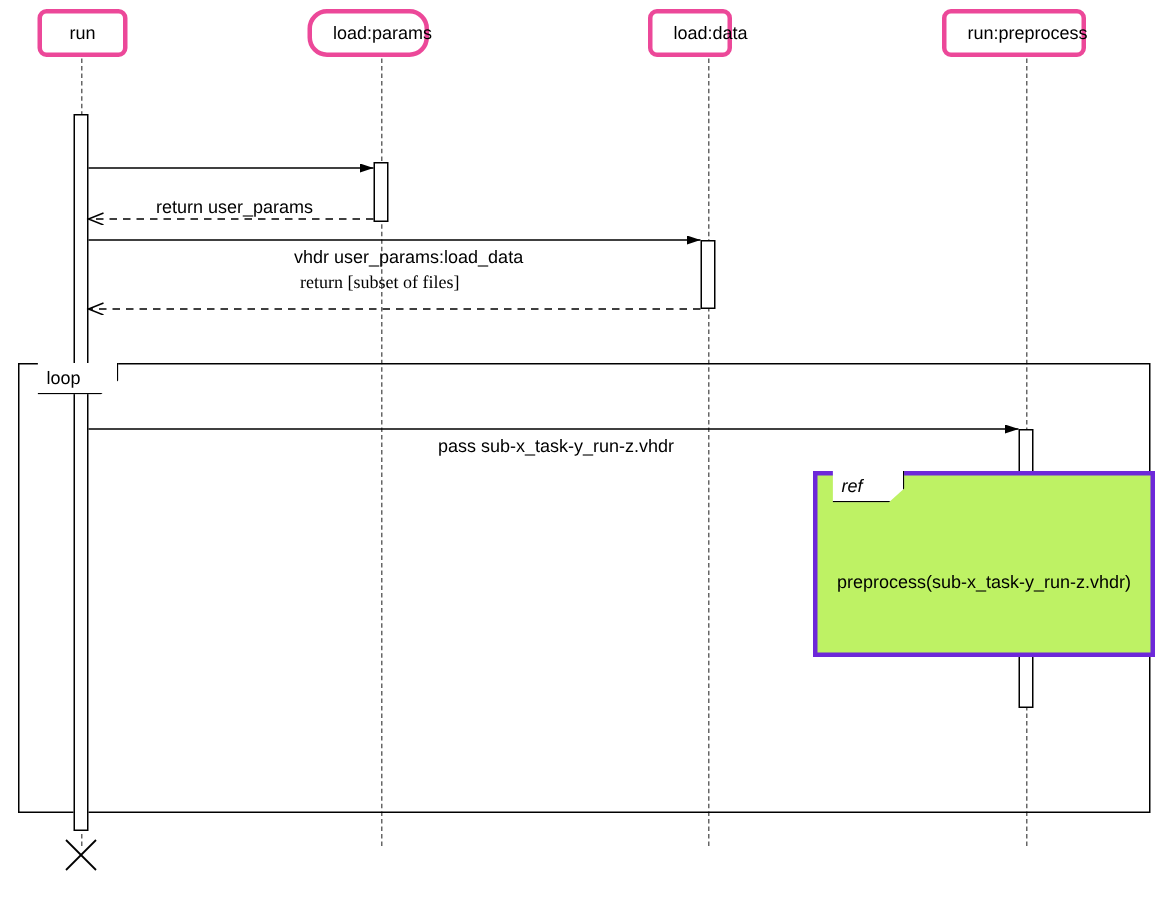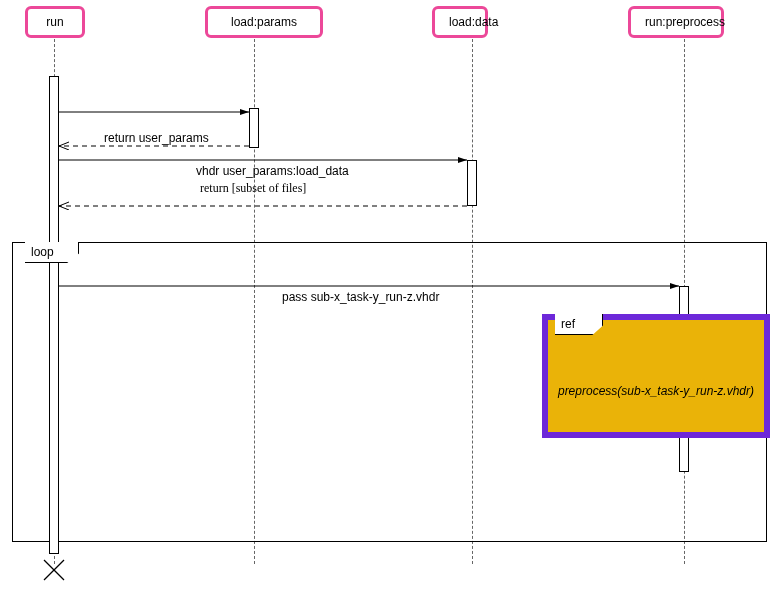--- a/index.html
+++ b/index.html
@@ -42,24 +42,23 @@
     z-index: 6;
   }
   .loop-box {
     position: absolute;
     border: 1px solid #000;
     background: transparent;
     z-index: 2;
   }
   .ref-box {
     position: absolute;
-    border: 6px solid #6d28d9;
-    background: #eab308;
+    border: 3px solid #6d28d9;
+    background: #bef264;
     z-index: 5;
-    font-style: italic;
   }
   .frag-label {
     position: absolute;
     border: 1px solid #000;
     border-top: none;
     border-left: none;
     background: #fff;
     padding: 3px 10px 3px 6px;
     font-size: 12px;
     z-index: 6;
@@ -78,21 +77,21 @@
     width: 781px; height: 599px;
     z-index: 4;
     pointer-events: none;
   }
 </style>
 </head>
 <body>
 
 <div class="participant" style="left:25px; top:6px; width:60px;">run</div>
 
-<div class="participant" style="left:205px; top:6px; width:118px;">load:params</div>
+<div class="participant" style="left:205px; top:6px; width:81px;border-radius:13px;">load:params</div>
 
 <div class="participant" style="left:432px; top:6px; width:56px;">load:data</div>
 
 <div class="participant" style="left:628px; top:6px; width:96px;">run:preprocess</div>
 
 <div class="lifeline" style="left:54px;  top:34px; height:530px;"></div>
 <div class="lifeline" style="left:254px; top:34px; height:530px;"></div>
 <div class="lifeline" style="left:472px; top:34px; height:530px;"></div>
 <div class="lifeline" style="left:684px; top:34px; height:530px;"></div>
 
@@ -100,29 +99,29 @@
 <div class="activation" style="left:249px; top:108px; height:40px;"></div>
 <div class="activation" style="left:467px; top:160px; height:46px;"></div>
 <div class="activation" style="left:679px; top:286px; height:186px;"></div>
 
 <div class="loop-box" style="left:12px; top:242px; width:755px; height:300px;"></div>
 <div class="frag-label" style="left:12px; top:242px; width:54px;">loop</div>
 
 <div class="ref-box" style="left:542px; top:314px; width:228px; height:124px;">
   <div class="ref-content" style="top:64px;">preprocess(sub-x_task-y_run-z.vhdr)</div>
 </div>
-<div class="frag-label" style="left:542px; top:314px; width:48px;">ref</div>
+<div class="frag-label" style="left:542px; top:314px; width:48px;font-style:italic;">ref</div>
 
 <div class="msg-label" style="left:104px;  top:131px;text-align:right;">return user_params</div>
 
 <div class="msg-label" style="left:196px; top:164px;">vhdr user_params:load_data</div>
 
 <div class="msg-label" style="left:200px; top:181px;font-family:Liberation Serif, serif;">return [subset of files]</div>
 
-<div class="msg-label" style="left:282px; top:290px;">pass sub-x_task-y_run-z.vhdr</div>
+<div class="msg-label" style="left:292px; top:290px;">pass sub-x_task-y_run-z.vhdr</div>
 
 <svg class="overlay">
   <defs>
     <marker id="arrow-solid" markerWidth="10" markerHeight="10" refX="9" refY="3" orient="auto">
       <path d="M0,0 L9,3 L0,6 Z" fill="#000"></path>
     </marker>
     <marker id="arrow-open" markerWidth="12" markerHeight="12" refX="10" refY="4" orient="auto">
       <path d="M0,0 L10,4 L0,8" fill="none" stroke="#000" stroke-width="1"></path>
     </marker>
   </defs>

